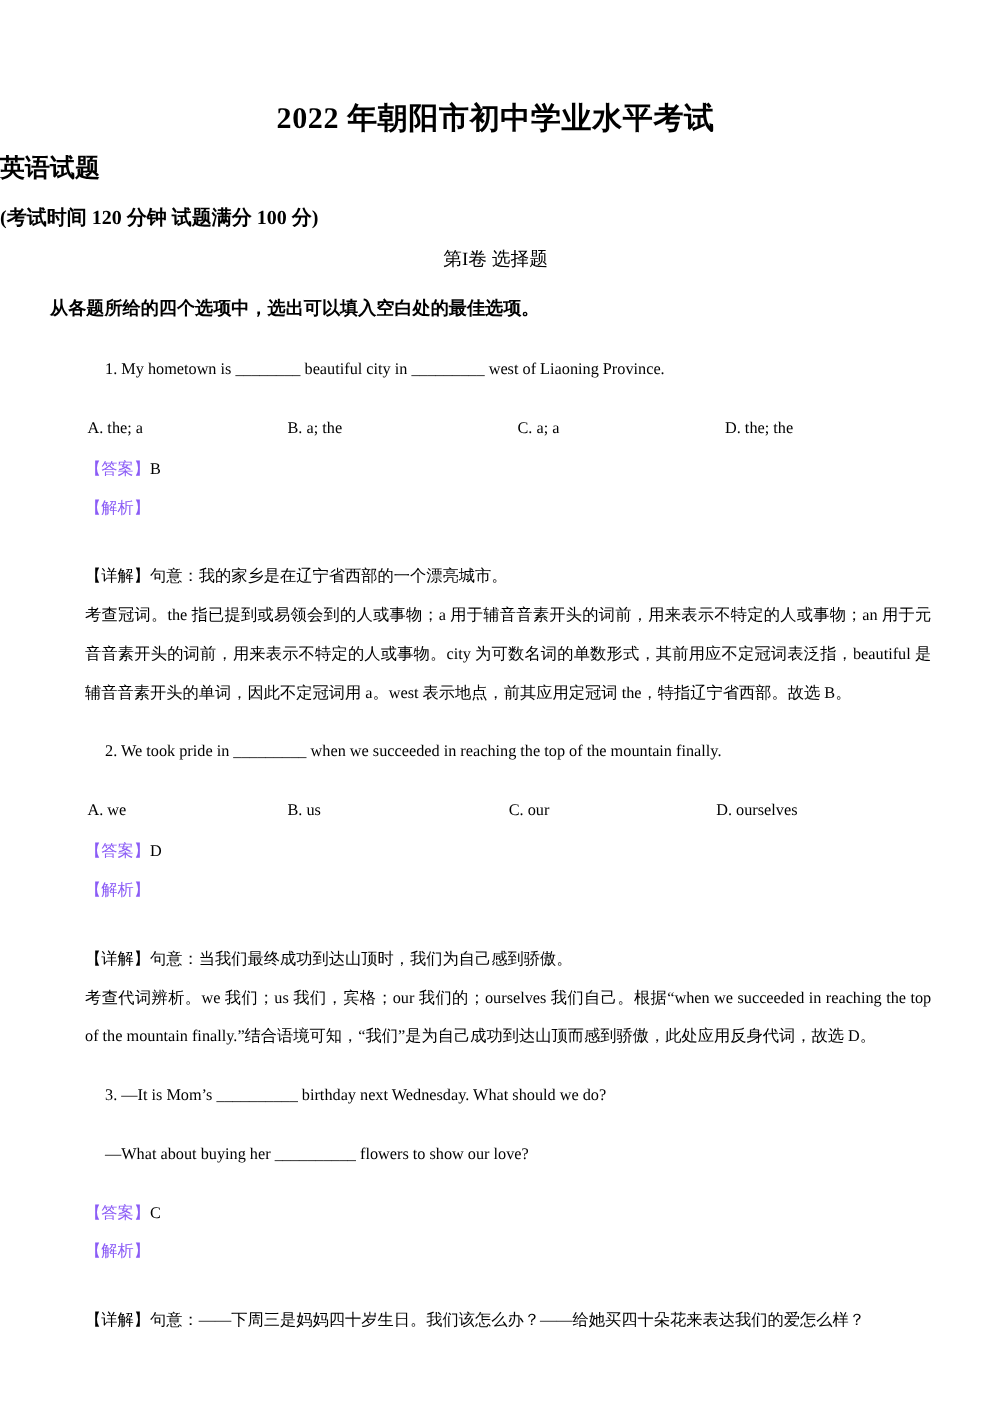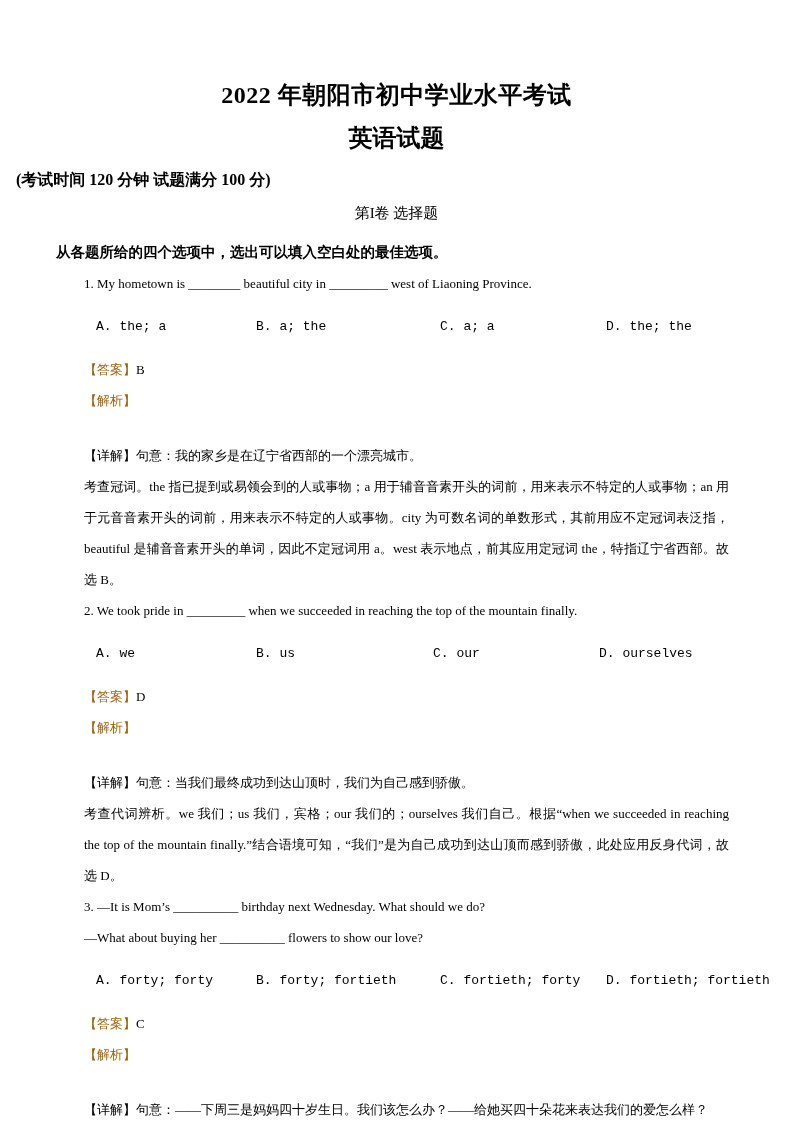--- a/index.html
+++ b/index.html
@@ -10,40 +10,40 @@
   body {
     width: 793px;
     height: 1122px;
     position: relative;
     font-family: "Liberation Serif", "DejaVu Serif", serif;
     color: #000000;
     overflow: hidden;
   }
   .page {
     position: absolute;
-    left: 0; top: 0;
+    left: 0; top: 16px;
     width: 793px;
     height: 832px;
-    padding: 16px;
+    padding: 0;
     box-sizing: border-box;
   }
 
   
   .title-main {
     text-align: center;
     font-size: 24px;
     font-weight: bold;
     letter-spacing: 0.5px;
     margin: 0;
     padding-top: 64px;
     line-height: 1.25;
   }
   .title-sub {
-    text-align: center;
-    font-size: 24px;
+    text-align: left;
+    font-size: 20px;
     font-weight: bold;
     margin: 0;
     padding-top: 13px;
     line-height: 1.25;
   }
   .title-info {
     font-size: 16px;
     font-weight: bold;
     margin: 0;
     padding-top: 17px;
@@ -67,54 +67,53 @@
   .sec-head {
     font-size: 14.5px;
     font-weight: bold;
     line-height: 31px;
     margin: 0;
     white-space: nowrap;
   }
   .body-line {
     font-size: 13px;
     line-height: 31px;
-    margin: 0;
+    margin: 16px;
     padding-left: 28px;
     white-space: nowrap;
   }
   .para {
     font-size: 13px;
     line-height: 31px;
     margin: 0;
     padding-left: 28px;
     padding-right: 0px;
     text-align: justify;
     text-justify: inter-character;
   }
   .para.first { text-indent: 0; margin-top: 24px; }
 
   
   .opts {
     font-size: 13px;
     line-height: 31px;
-    margin: 12px;
+    margin: 2px;
     padding-left: 28px;
     position: relative;
     white-space: nowrap;
     height: 31px;
-    font-family: Liberation Mono, monospace;
   }
   .opt {
     position: absolute;
     top: 0;
     white-space: nowrap;
   }
 
   .tag {
-    color: #a16207;
+    color: #8b5cf6;
   }
   .ans-line {
     font-size: 13px;
     line-height: 31px;
     margin: 0;
     padding-left: 28px;
     white-space: nowrap;
   }
   .ans-val { color: #000000; }
 </style>
@@ -151,24 +150,18 @@
       <span class="opt" style="left:365px">C.  our</span>
       <span class="opt" style="left:531px">D.  ourselves</span>
     </div>
     <p class="ans-line"><span class="tag">【答案】</span><span class="ans-val">D</span></p>
     <p class="ans-line"><span class="tag">【解析】</span></p>
     <p class="para first"><span>【详解】</span><span>句意：当我们最终成功到达山顶时，我们为自己感到骄傲。</span></p>
     <p class="para">考查代词辨析。we 我们；us 我们，宾格；our 我们的；ourselves 我们自己。根据“when we succeeded in reaching the top of the mountain finally.”结合语境可知，“我们”是为自己成功到达山顶而感到骄傲，此处应用反身代词，故选 D。</p>
 
     <p class="body-line">3. —It is Mom’s __________ birthday next Wednesday. What should we do?</p>
     <p class="body-line">—What about buying her __________ flowers to show our love?</p>
-    <div class="opts">
-      <span class="opt" style="left:28px">A. forty; forty</span>
-      <span class="opt" style="left:188px">B. forty; fortieth</span>
-      <span class="opt" style="left:372px">C. fortieth; forty</span>
-      <span class="opt" style="left:538px">D. fortieth; fortieth</span>
-    </div>
     <p class="ans-line"><span class="tag">【答案】</span><span class="ans-val">C</span></p>
     <p class="ans-line"><span class="tag">【解析】</span></p>
     <p class="para first"><span>【详解】</span><span>句意：——下周三是妈妈四十岁生日。我们该怎么办？——给她买四十朵花来表达我们的爱怎么样？</span></p>
 
   </div>
 </div>
 
 </body></html>

